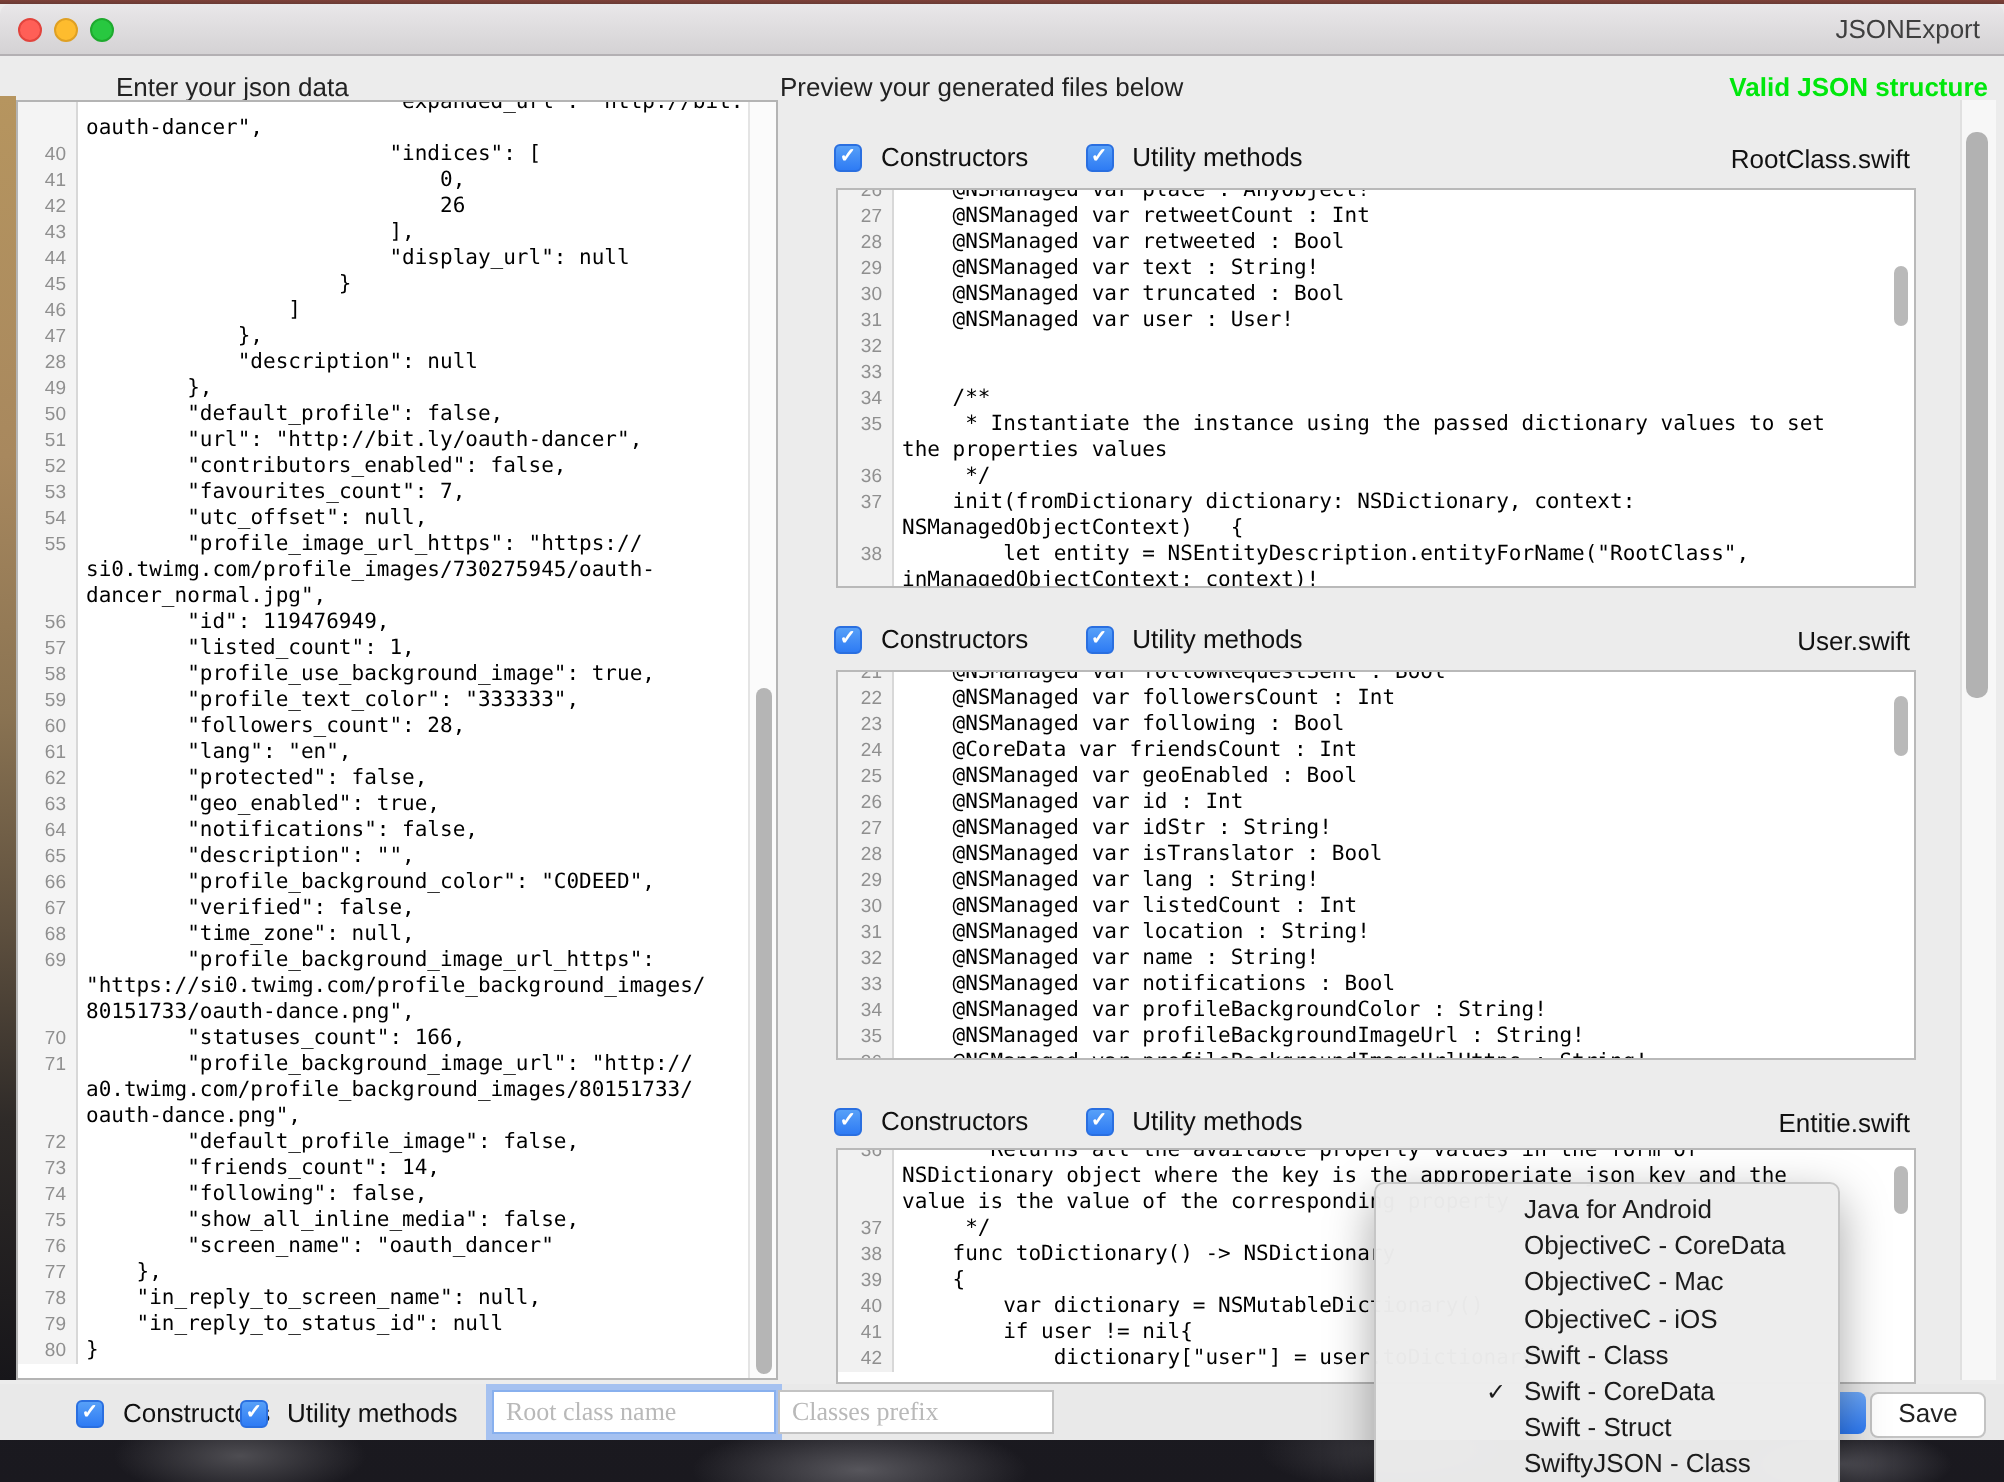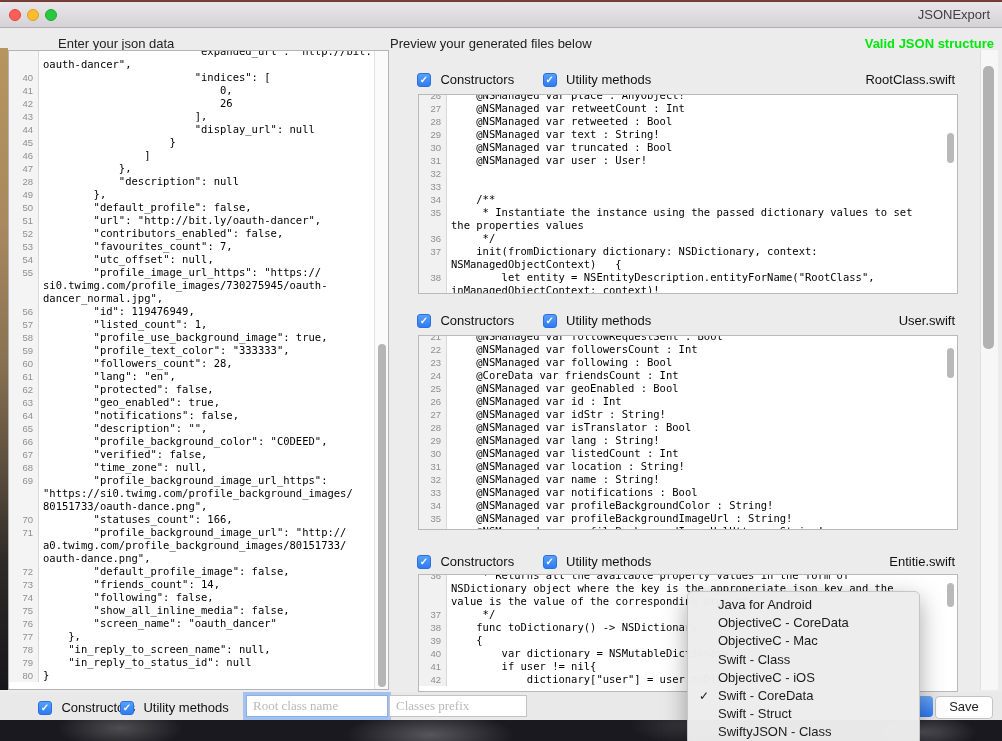--- a/index.html
+++ b/index.html
@@ -66,21 +66,21 @@
   .txtfield::placeholder{color:#b9b9b9;}
   .txtfield.focused{border:1px solid #88b0ee;box-shadow:0 0 0 3px rgba(110,160,245,0.55);}
   .popup-sliver{position:absolute;left:919px;top:4px;width:14px;height:21px;border-radius:0 4px 4px 0;
     background:linear-gradient(180deg,#6ca7f8 0%,#2d7af5 100%);}
   .save-btn{position:absolute;left:935px;top:4px;width:56px;height:21px;background:#fff;
     border:1px solid #c3c3c3;border-radius:4px;font-size:13px;color:#222;text-align:center;line-height:19px;}
   
   .menu{position:absolute;left:687px;top:589px;width:233px;height:154px;
     background:rgba(237,237,237,0.98);border:1px solid #c6c6c6;border-radius:5px;
     box-shadow:0 8px 24px rgba(0,0,0,0.35);padding-top:4px;box-sizing:border-box;z-index:50;}
-  .menu-item{position:relative;height:18.2px;line-height:18.2px;font-size:13px;color:#1b1b1b;padding-left:30px;}
+  .menu-item{position:relative;height:18.2px;line-height:18.2px;font-size:13px;color:#1b1b1b;padding-left:30px;margin-left:44px;}
   .menu-check{position:absolute;left:11px;top:0;font-size:12px;}
 </style>
 </head>
 <body>
 
 <div class="window">
 
   <div class="titlebar">
     <div class="tl close"></div>
     <div class="tl min"></div>
@@ -260,20 +260,20 @@
     <input class="txtfield focused" style="left: 246px; width: 142px;" placeholder="Root class name">
     <input class="txtfield" style="left: 389px; width: 138px;" placeholder="Classes prefix">
     <div class="popup-sliver"></div>
     <div class="save-btn">Save</div>
   </div>
 
   <div class="menu" id="lang-menu">
       <div class="menu-item">Java for Android</div>
       <div class="menu-item">ObjectiveC - CoreData</div>
       <div class="menu-item">ObjectiveC - Mac</div>
+      <div class="menu-item">ObjectiveC - iOS</div>
       <div class="menu-item">Swift - Class</div>
-      <div class="menu-item">ObjectiveC - iOS</div>
       <div class="menu-item"><span class="menu-check">✓</span>Swift - CoreData</div>
       <div class="menu-item">Swift - Struct</div>
       <div class="menu-item">SwiftyJSON - Class</div>
     </div>
 
 </div>
 
 </body></html>

